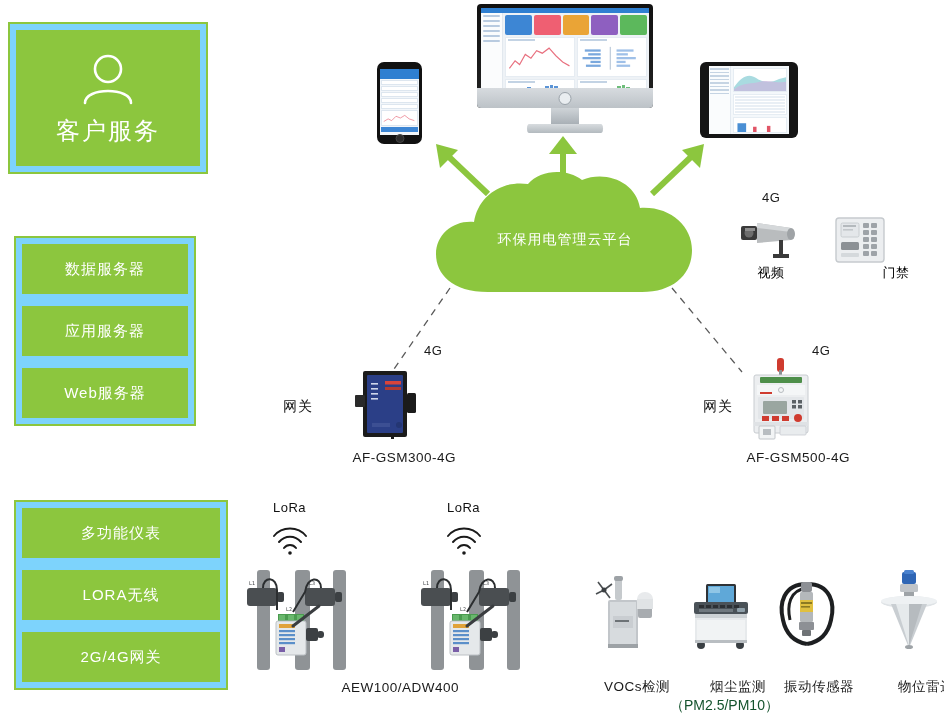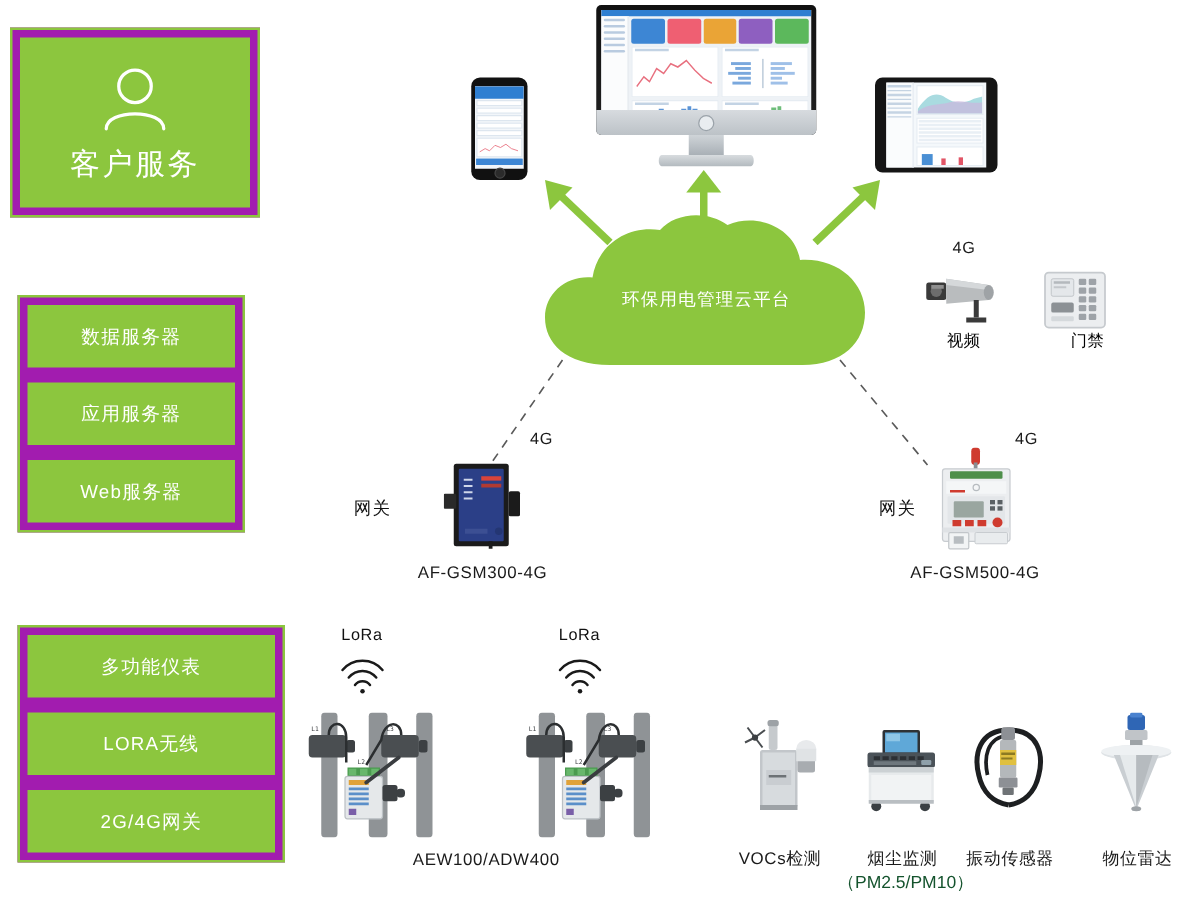--- a/index.html
+++ b/index.html
@@ -8,21 +8,21 @@
     background: #ffffff;
     font-family: "Liberation Sans", "DejaVu Sans", sans-serif;
     overflow: hidden;
   }
   #stage { position: relative; width: 944px; height: 722px; }
 
   
   .panel {
     position: absolute;
     border: 2px solid #8CC63E;
-    background: #a21caf;
+    background: #7dd3fc;
     padding: 6px;
   }
   .panel-inner {
     width: 100%; height: 100%;
     display: flex; flex-direction: column;
     justify-content: space-between;
   }
   .chip {
     background: #8CC63E;
     color: #ffffff;
@@ -136,21 +136,21 @@
   #tablet .ttable i { height: 2px; background: #e9eff5; }
 
   
   .dev { position: absolute; }
   .dev-label { position: absolute; text-align: center; font-size: 13px; color: #000000;
                white-space: nowrap; letter-spacing: .5px; }
   .tag-4g { position: absolute; font-size: 13px; color: #1a1a1a; letter-spacing: .5px; }
   .side-label { position: absolute; font-size: 14px; color: #111; letter-spacing: 1px; }
   .lora-label { position: absolute; font-size: 13px; color: #111; letter-spacing: .5px; }
   .dev-name { position: absolute; font-size: 13.5px; color: #1a1a1a; white-space: nowrap;
-              text-align: center; letter-spacing: .5px; }
+              text-align: right; letter-spacing: .5px; }
   .dev-name2 { position: absolute; font-size: 14px; color: #14532d; white-space: nowrap;
                text-align: center; }
 </style>
 </head>
 <body>
 
 <div id="stage">
 
   <div class="panel" id="panel-customer">
     <div id="cs-fill">
@@ -400,21 +400,21 @@
           <rect x="37" y="21" width="6" height="5" rx="1"></rect>
         <rect x="29" y="28" width="6" height="5" rx="1"></rect>
           <rect x="37" y="28" width="6" height="5" rx="1"></rect>
         <rect x="29" y="35" width="6" height="5" rx="1"></rect>
           <rect x="37" y="35" width="6" height="5" rx="1"></rect>
       </g>
       <rect x="7" y="26" width="18" height="8" rx="1.5" fill="#8c9195"></rect>
       <rect x="7" y="37" width="18" height="4" rx="1" fill="#d5d9dc"></rect>
     </svg>
   </div>
-  <div class="dev-label" style="left:841px;top:264px;width:58px">门禁</div>
+  <div class="dev-label" style="left:867px;top:264px;width:58px">门禁</div>
 
   <div class="tag-4g" style="left:424px;top:343px">4G</div>
   <div class="side-label" style="left:283px;top:398px">网关</div>
   <div class="dev" style="left:355px;top:369px;width:62px;height:72px">
     <svg width="62" height="72" viewBox="0 0 62 72">
       <rect x="8" y="2" width="44" height="66" rx="2" fill="#1b1b1b"></rect>
       <rect x="12" y="6" width="36" height="58" rx="1" fill="#2b3f87"></rect>
       <rect x="0" y="26" width="10" height="12" rx="1" fill="#2a2a2a"></rect>
       <rect x="52" y="24" width="9" height="20" rx="1.5" fill="#1b1b1b"></rect>
       <g fill="#cfd6ea">

